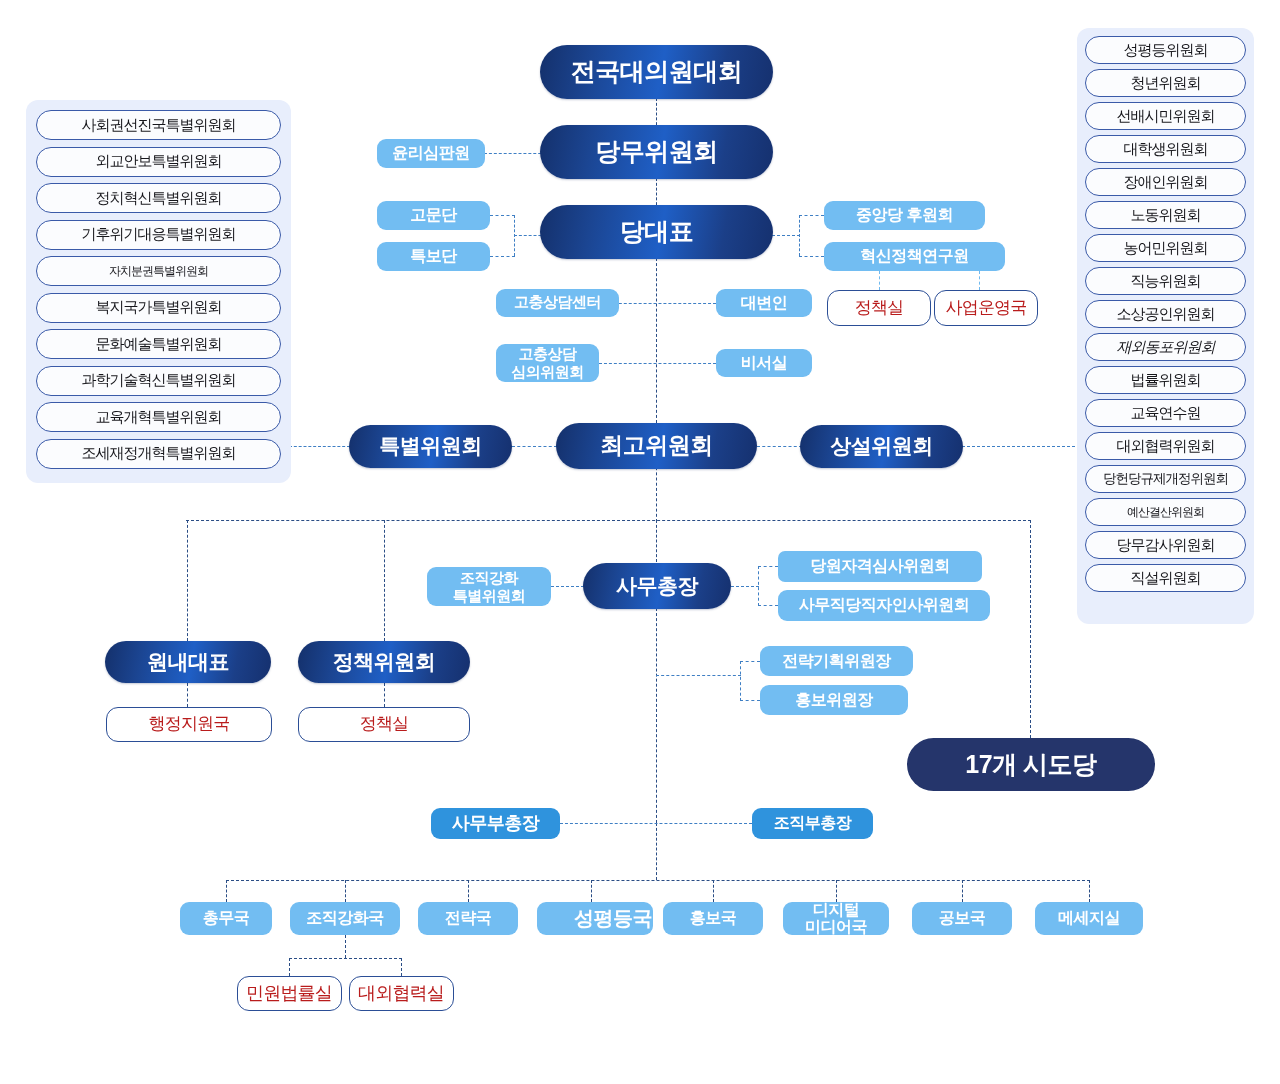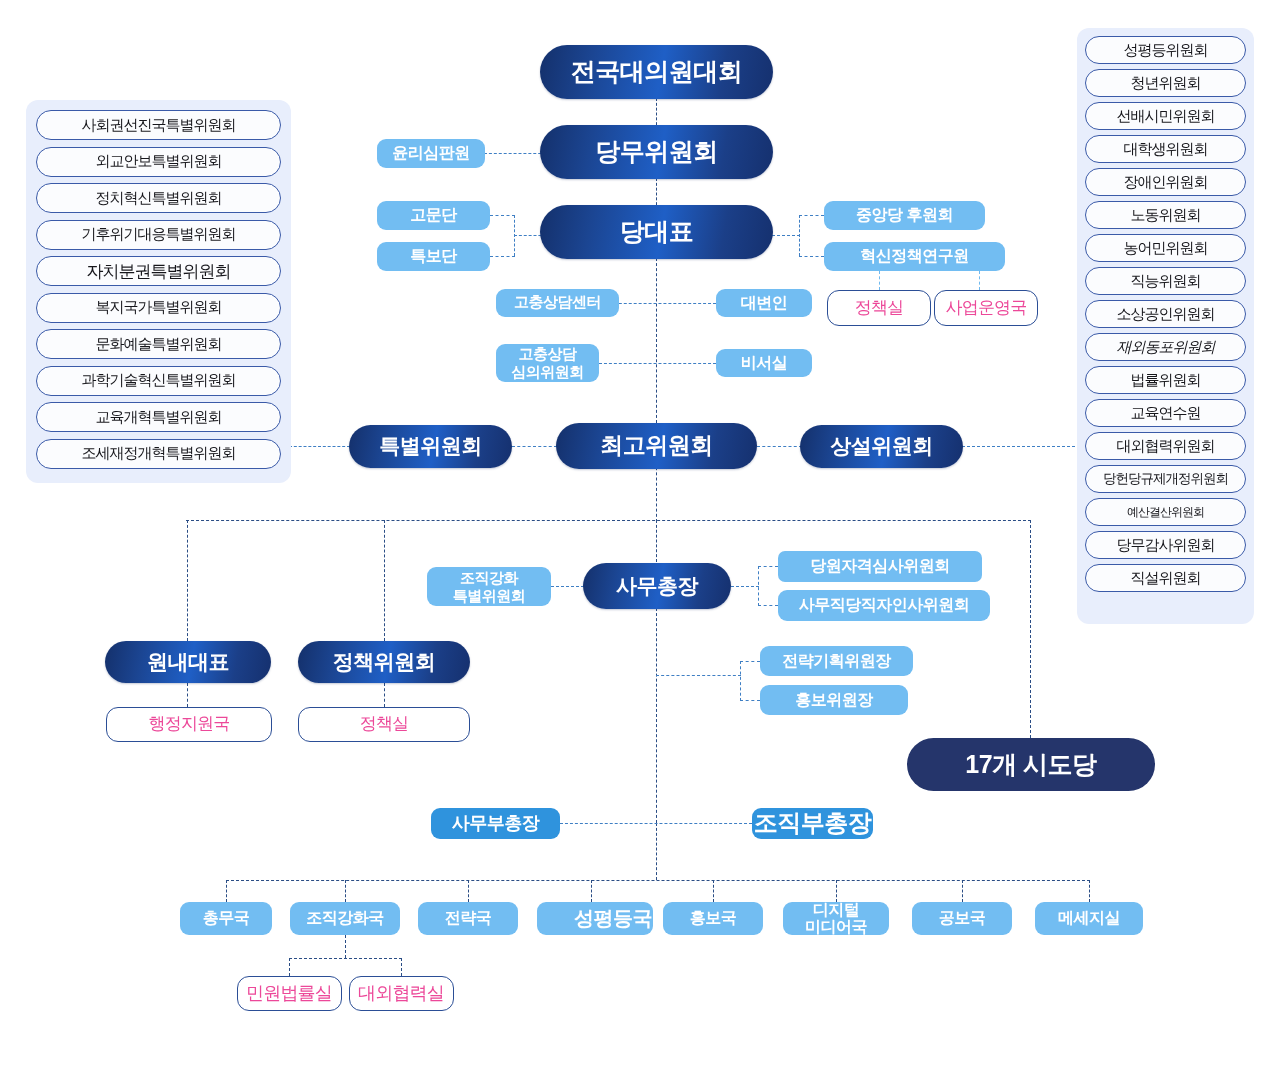--- a/index.html
+++ b/index.html
@@ -59,21 +59,21 @@
   .mblue{
     background:#2f93dd;
     color:#ffffff;
     font-weight:700;
     border-radius:9px;
     letter-spacing:-.5px;
   }
   
   .wbox{
     background:#ffffff;
-    color:#ec4899;
+    color:#b91c1c;
     font-weight:400;
     border:1.6px solid #2b4e96;
     border-radius:12px;
     letter-spacing:-.8px;
   }
 
   
   .panel{
     position:absolute;
     background:#e8eefc;
@@ -195,21 +195,21 @@
   <div class="ln h-dk" style="left:289px;top:958px;width:113px;"></div>
   <div class="ln v-dk" style="left:289px;top:958px;height:18px;"></div>
   <div class="ln v-dk" style="left:401px;top:958px;height:18px;"></div>
 
   <div class="panel" style="left:26px;top:100px;width:265px;height:383px;">
     <div class="panel-list" id="left-panel-list" style="padding:10px 0;gap:6.5px;">
         <div class="panel-item" style="width: 245px; height: 30px; font-size: 15px;">사회권선진국특별위원회</div>
         <div class="panel-item" style="width: 245px; height: 30px; font-size: 15px;">외교안보특별위원회</div>
         <div class="panel-item" style="width: 245px; height: 30px; font-size: 15px;">정치혁신특별위원회</div>
         <div class="panel-item" style="width: 245px; height: 30px; font-size: 15px;">기후위기대응특별위원회</div>
-        <div class="panel-item" style="width: 245px; height: 30px; font-size: 17px; text-align: right;">자치분권특별위원회</div>
+        <div class="panel-item" style="width: 245px; height: 30px; font-size: 12px; text-align: right;">자치분권특별위원회</div>
         <div class="panel-item" style="width: 245px; height: 30px; font-size: 15px;">복지국가특별위원회</div>
         <div class="panel-item" style="width: 245px; height: 30px; font-size: 15px;">문화예술특별위원회</div>
         <div class="panel-item" style="width: 245px; height: 30px; font-size: 15px;">과학기술혁신특별위원회</div>
         <div class="panel-item" style="width: 245px; height: 30px; font-size: 15px;">교육개혁특별위원회</div>
         <div class="panel-item" style="width: 245px; height: 30px; font-size: 15px;">조세재정개혁특별위원회</div>
       </div>
   </div>
 
   <div class="panel" style="left:1077px;top:28px;width:177px;height:596px;">
     <div class="panel-list" id="right-panel-list" style="padding:8px 0;gap:5px;">
@@ -286,21 +286,21 @@
   <div class="node wbox" style="left:106px;top:707px;width:166px;height:35px;font-size:17px;">행정지원국</div>
 
   <div class="node primary" style="left:298px;top:641px;width:172px;height:42px;font-size:21px;">정책위원회</div>
 
   <div class="node wbox" style="left:298px;top:707px;width:172px;height:35px;font-size:17px;">정책실</div>
 
   <div class="node navy" style="left:907px;top:738px;width:248px;height:53px;font-size:25px;">17개 시도당</div>
 
   <div class="node mblue" style="left:431px;top:808px;width:129px;height:31px;font-size:18px;">사무부총장</div>
 
-  <div class="node mblue" style="left:752px;top:808px;width:121px;height:31px;font-size:24px;">조직부총장</div>
+  <div class="node mblue" style="left:752px;top:808px;width:121px;height:31px;font-size:16px;">조직부총장</div>
 
   <div id="bureau-row">
       <div class="node lblue" style="left: 180px; top: 902px; width: 92px; height: 33px; font-size: 16px; line-height: 1.05;">총무국</div>
       <div class="node lblue" style="left: 290px; top: 902px; width: 110px; height: 33px; font-size: 16px; line-height: 1.05;">조직강화국</div>
       <div class="node lblue" style="left: 418px; top: 902px; width: 100px; height: 33px; font-size: 16px; line-height: 1.05;">전략국</div>
       <div class="node lblue" style="left: 537px; top: 902px; width: 116px; height: 33px; font-size: 20px; line-height: 1.05; padding-left: 36px;">성평등국</div>
       <div class="node lblue" style="left: 663px; top: 902px; width: 100px; height: 33px; font-size: 16px; line-height: 1.05;">홍보국</div>
       <div class="node lblue" style="left: 783px; top: 902px; width: 106px; height: 33px; font-size: 16px; line-height: 1.05;">디지털
 미디어국</div>
       <div class="node lblue" style="left: 912px; top: 902px; width: 100px; height: 33px; font-size: 16px; line-height: 1.05;">공보국</div>

